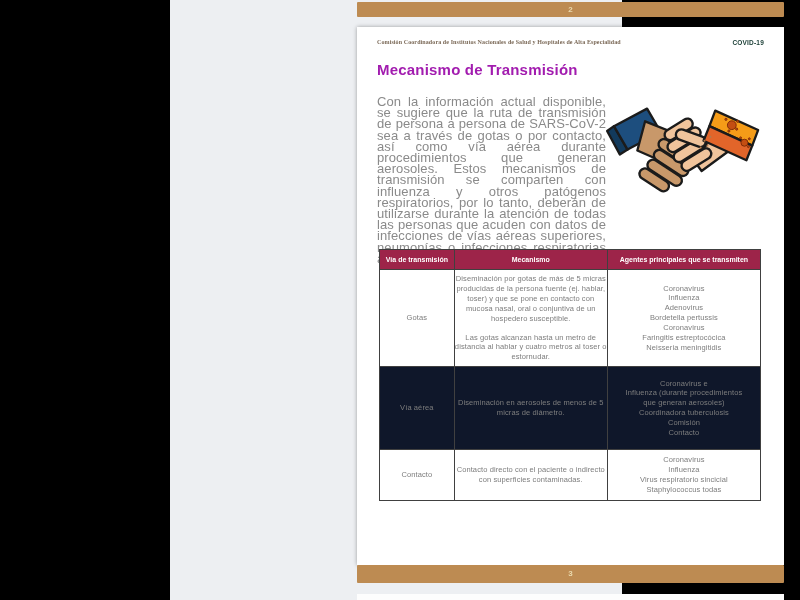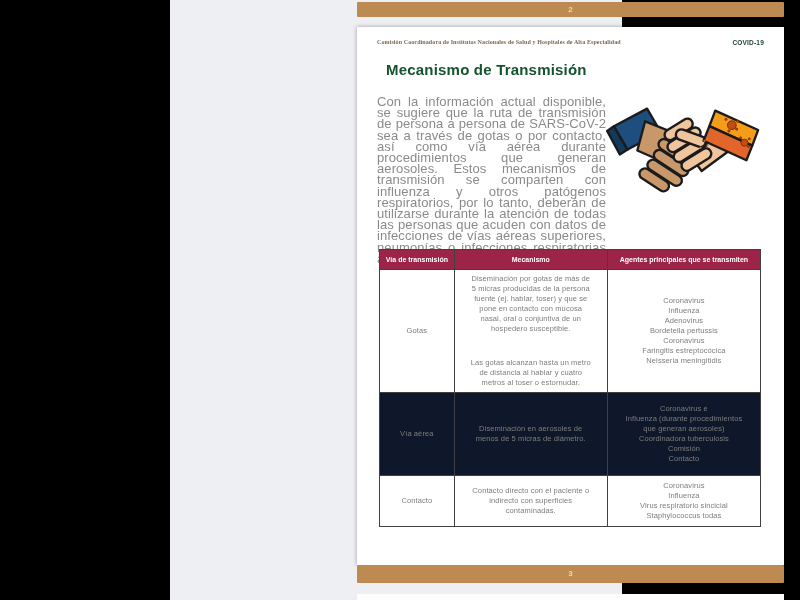--- a/index.html
+++ b/index.html
@@ -19,45 +19,45 @@
     position:absolute;left:187px;top:27px;width:427px;height:538px;background:#ffffff;
     box-shadow:0 0 4px rgba(0,0,0,0.35);
   }
   .doc-header{position:absolute;left:20px;right:20px;top:12px;height:10px;}
   .institution{
     position:absolute;left:0;top:0;font-size:6px;font-weight:bold;color:#7b6957;
     letter-spacing:.1px;font-family:"Liberation Serif","DejaVu Serif",serif;
   }
   .covid{position:absolute;right:0;top:0;font-size:6.5px;font-weight:bold;color:#1d4038;letter-spacing:.2px;}
   .title{
-    position:absolute;left:20px;top:34px;font-size:15px;font-weight:bold;color:#14532d;letter-spacing:.2px;margin-left:9px;
+    position:absolute;left:20px;top:34px;font-size:15px;font-weight:bold;color:#a21caf;letter-spacing:.2px;
   }
   .intro{
     position:absolute;left:20px;top:69px;width:229px;
     font-size:13px;line-height:11.2px;color:#8a8a8a;text-align:justify;letter-spacing:.1px;
   }
   .illus{position:absolute;left:246px;top:68px;width:168px;height:112px;}
   .illus svg{width:100%;height:100%;}
   table.ttable{
     position:absolute;left:22px;top:222px;width:382px;border-collapse:collapse;table-layout:fixed;
   }
   .ttable col.c1{width:19.6%;} .ttable col.c2{width:40.2%;} .ttable col.c3{width:40.2%;}
   .ttable th{
     background:#9d2449;color:#ffffff;font-size:7px;font-weight:bold;
     border:1px solid #404040;padding:5px 4px;line-height:1.3;text-align:center;
   }
   .ttable td{
     border:1px solid #404040;color:#7d7d7d;font-size:7.5px;line-height:1.32;
-    text-align:center;vertical-align:middle;padding:4px 16px;letter-spacing:.1px;
+    text-align:center;vertical-align:middle;padding:4px 0;letter-spacing:.1px;
   }
   .ttable tr.hl td{background:#0f172a;}
   .ttable tbody tr:nth-child(1) td{height:85px;}
   .ttable tbody tr:nth-child(2) td{height:74px;}
   .ttable tbody tr:nth-child(3) td{height:42px;}
-  .ttable td div.para-gap{margin-top:25px;}
+  .ttable td div.para-gap{margin-top:9px;}
 </style>
 </head>
 <body>
 
 <div class="viewer">
 
   <div class="page-bar bar-top">
     <span>2</span>
   </div>
 

